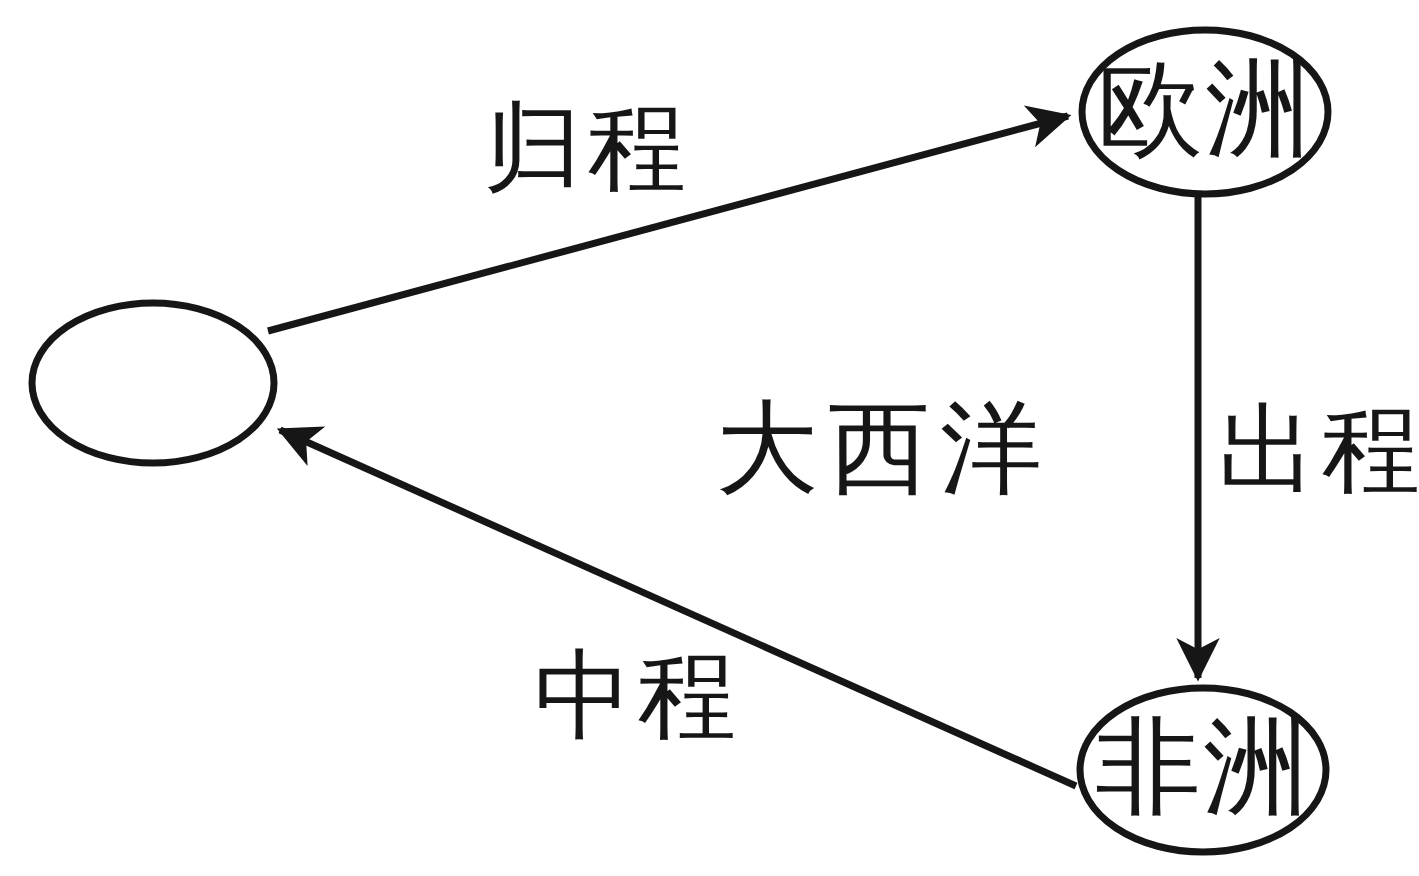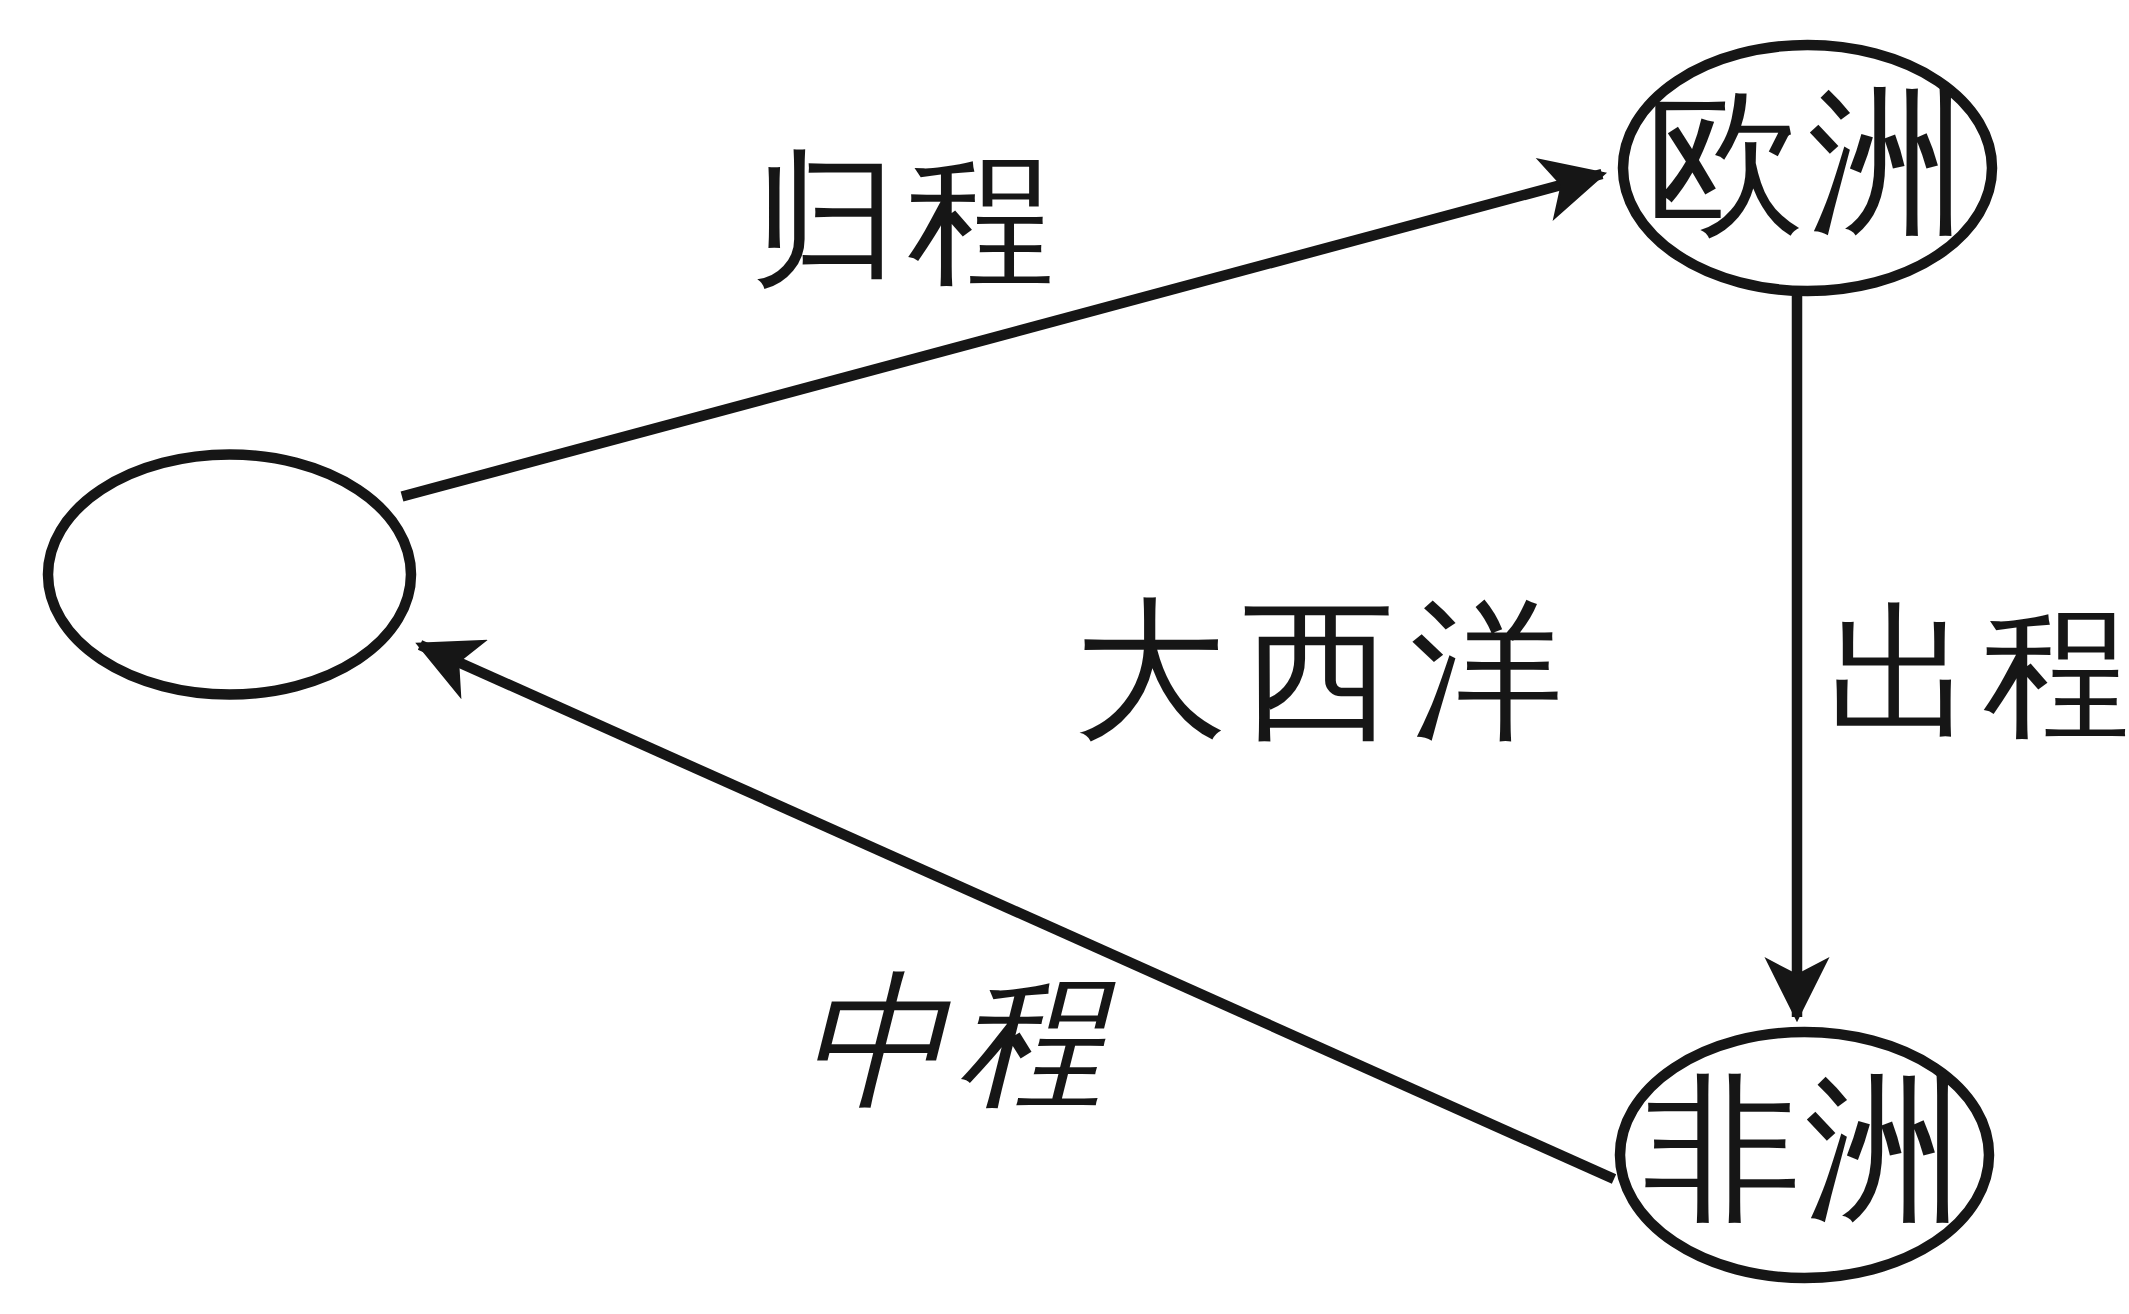--- a/index.html
+++ b/index.html
@@ -70,19 +70,19 @@
     <line x1="1076" y1="786" x2="280" y2="430" stroke="#161616" stroke-width="7" marker-end="url(#arrowhead)"></line>
 
     <ellipse cx="1205" cy="112" rx="123" ry="82" fill="#ffffff" stroke="#161616" stroke-width="7"></ellipse>
     <ellipse cx="153" cy="383" rx="121" ry="80" fill="#ffffff" stroke="#161616" stroke-width="7"></ellipse>
     <ellipse cx="1203" cy="770" rx="123" ry="82" fill="#ffffff" stroke="#161616" stroke-width="7"></ellipse>
   </svg>
 
   <div class="node-label" style="left:1205px; top:112px;">欧洲</div>
   <div class="node-label" style="left:1203px; top:770px;">非洲</div>
 
-  <div class="edge-label" style="left:605px; top:148px;text-align:right;">归程</div>
+  <div class="edge-label" style="left:588px; top:148px;text-align:right;">归程</div>
   <div class="edge-label" style="left:1322px; top:450px;">出程</div>
-  <div class="edge-label" style="left:638px; top:696px;font-style:italic;">中程</div>
+  <div class="edge-label" style="left:638px; top:696px;">中程</div>
 
   <div class="ocean-label" style="left:884px; top:424px;">大西洋</div>
 
 </div>
 
 </body></html>

